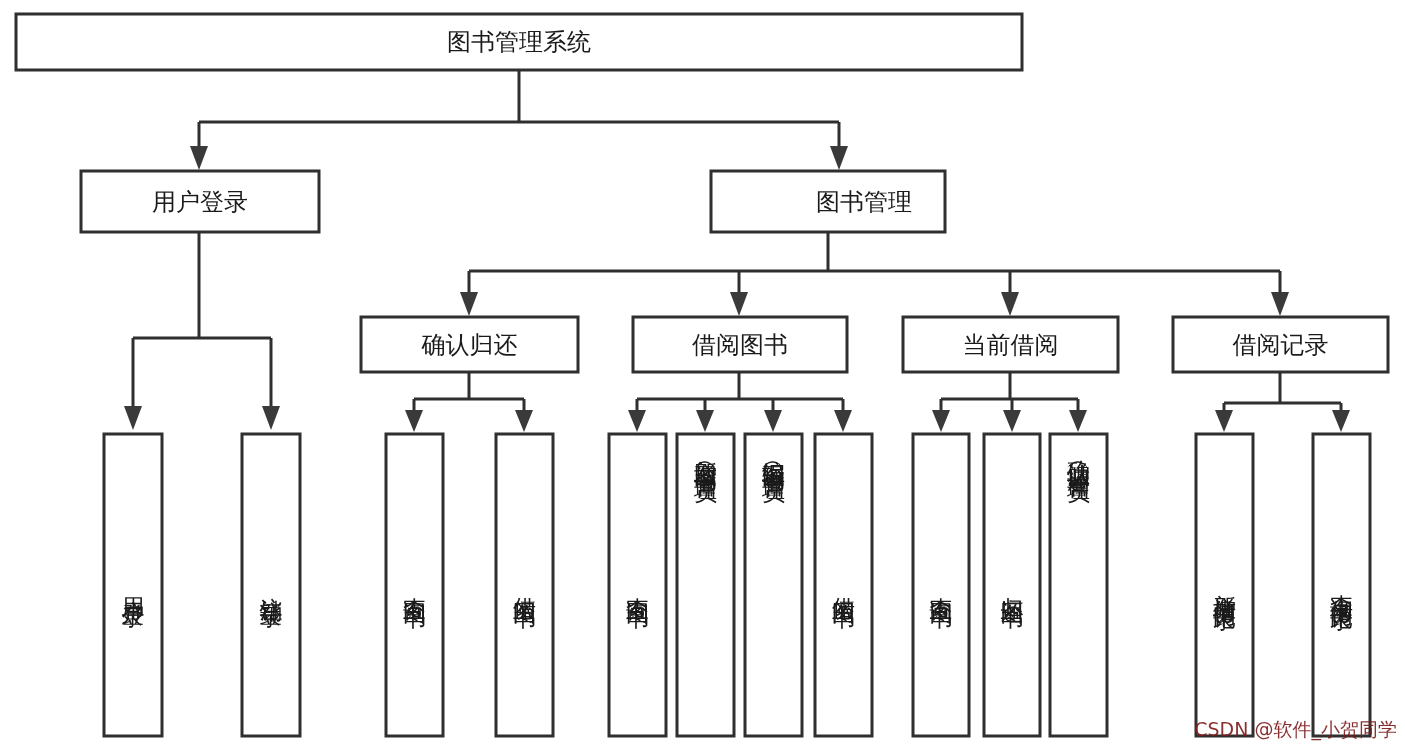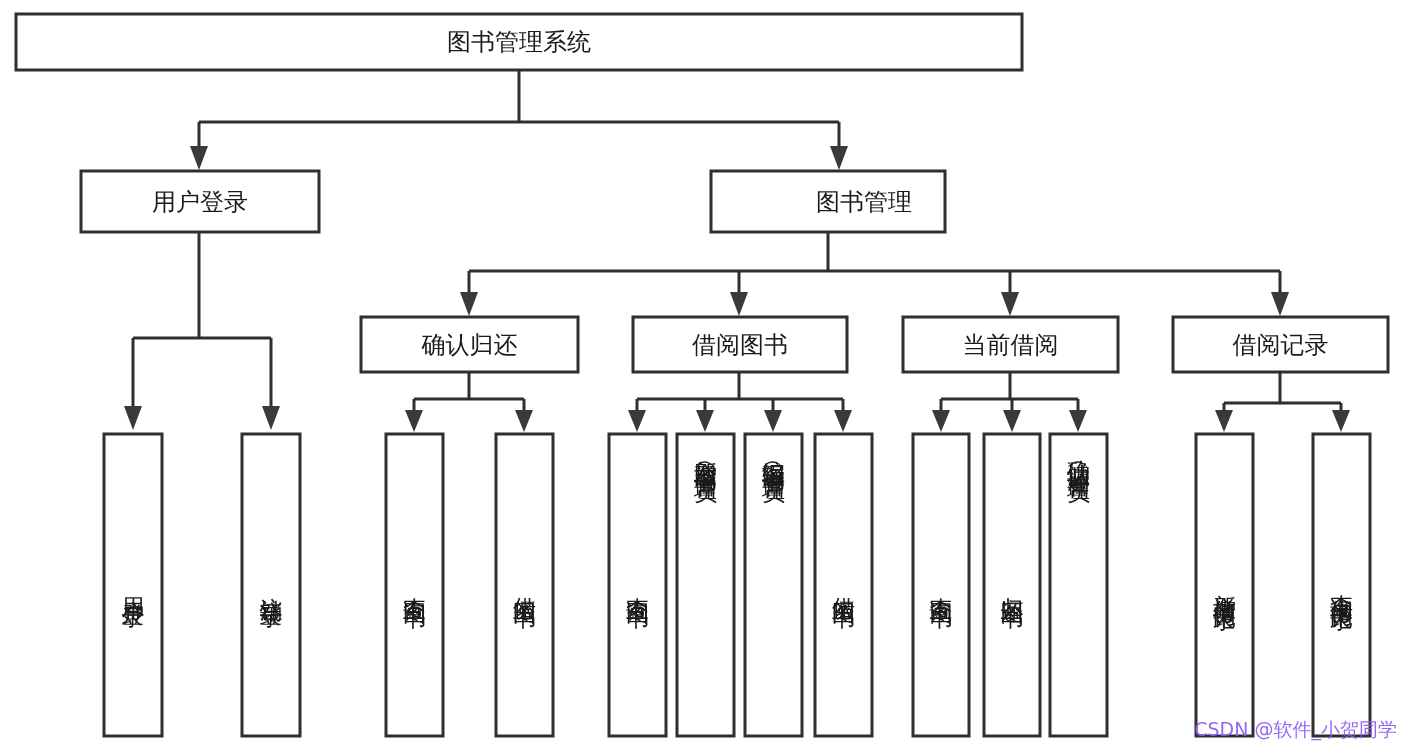--- a/index.html
+++ b/index.html
@@ -70,21 +70,21 @@
     font-size: 24px;
     color: #1a1a1a;
     white-space: nowrap;
   }
   #watermark {
     position: absolute;
     right: 8px;
     bottom: 4px;
     font-family: "DejaVu Sans", "Liberation Sans", sans-serif;
     font-size: 19px;
-    color: #8b5cf6;
+    color: #7f1d1d;
     opacity: 0.92;
     white-space: nowrap;
     pointer-events: none;
   }
 </style>
 </head>
 <body>
 
 <div id="diagram-root">
 

